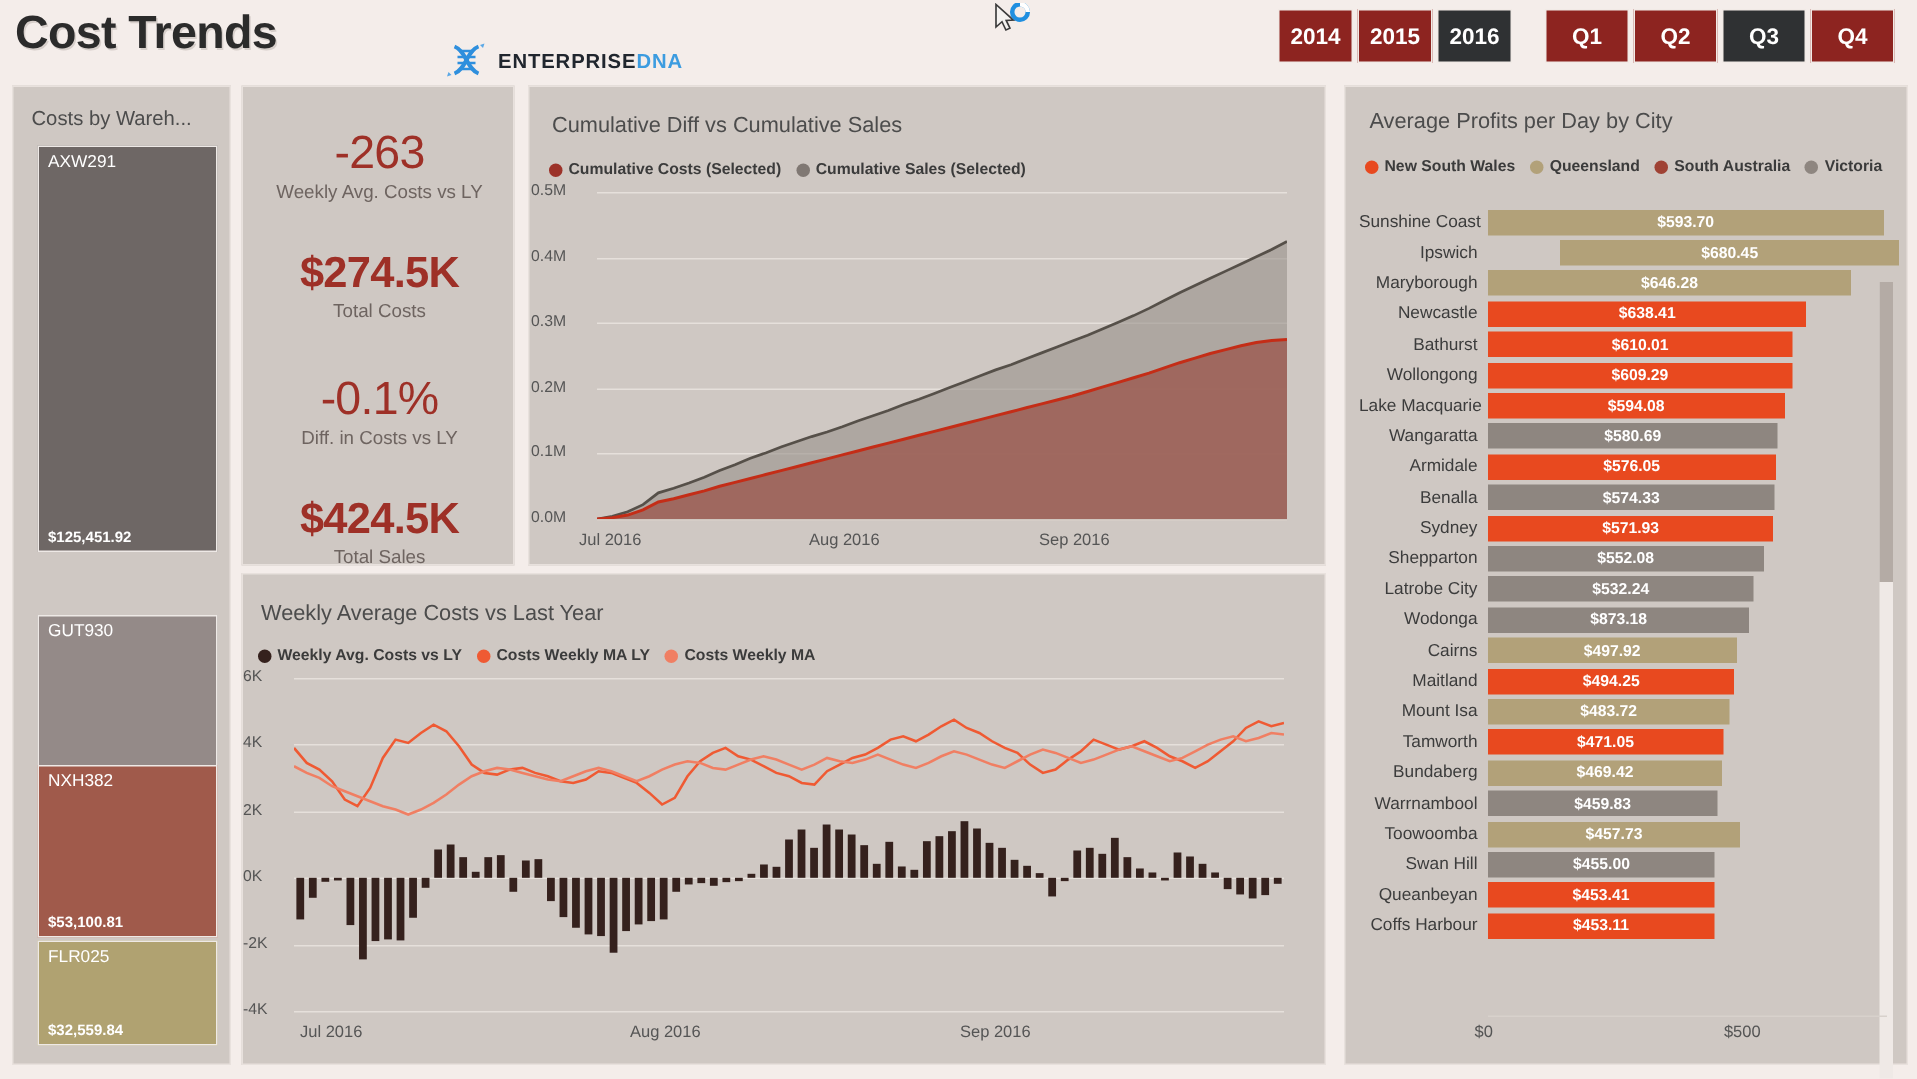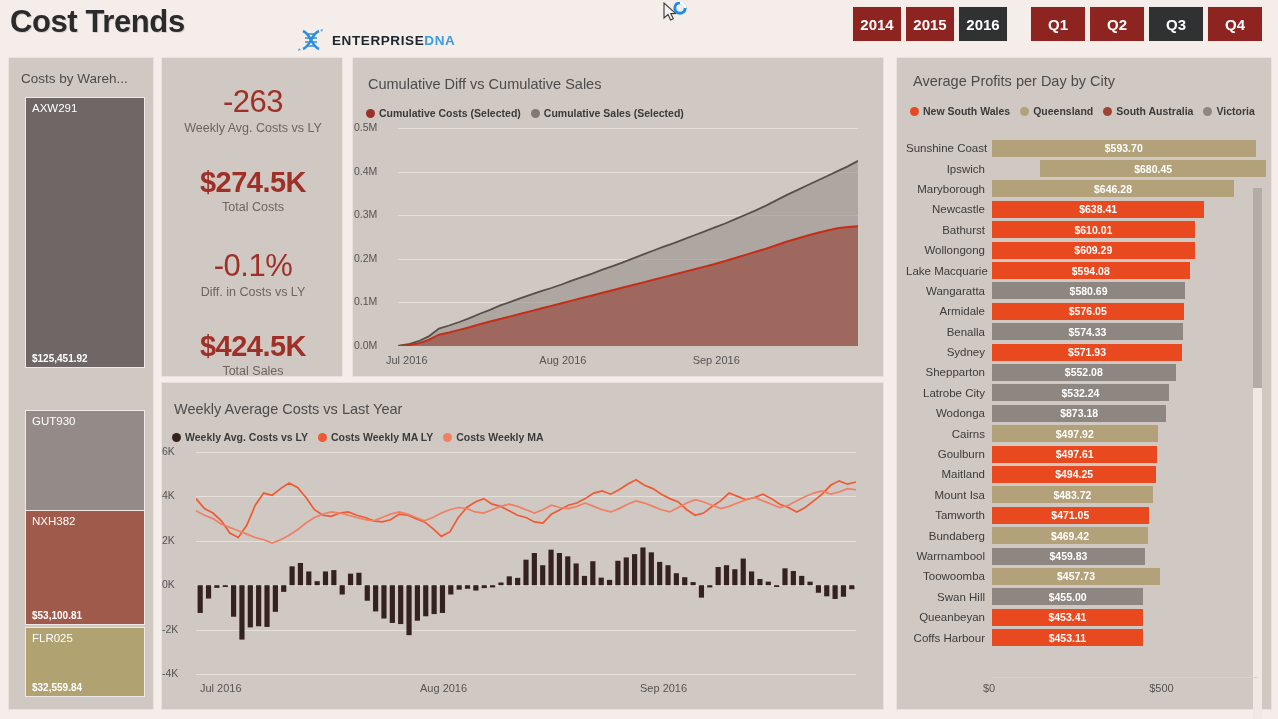--- a/index.html
+++ b/index.html
@@ -473,28 +473,20 @@
       </div>
       <div class="bar-row">
         <div class="bar-city">Cairns</div>
         <div class="bar-track">
           <div class="bar-fill" style="width: 165.558px; background: rgb(178, 161, 121);">
             <span class="bar-val">$497.92</span>
           </div>
         </div>
       </div>
       <div class="bar-row">
-        <div class="bar-city">Goulburn</div>
-        <div class="bar-track">
-          <div class="bar-fill" style="width: 165.455px; background: rgb(232, 73, 31);">
-            <span class="bar-val">$497.61</span>
-          </div>
-        </div>
-      </div>
-      <div class="bar-row">
         <div class="bar-city">Maitland</div>
         <div class="bar-track">
           <div class="bar-fill" style="width: 164.338px; background: rgb(232, 73, 31);">
             <span class="bar-val">$494.25</span>
           </div>
         </div>
       </div>
       <div class="bar-row">
         <div class="bar-city">Mount Isa</div>
         <div class="bar-track">

